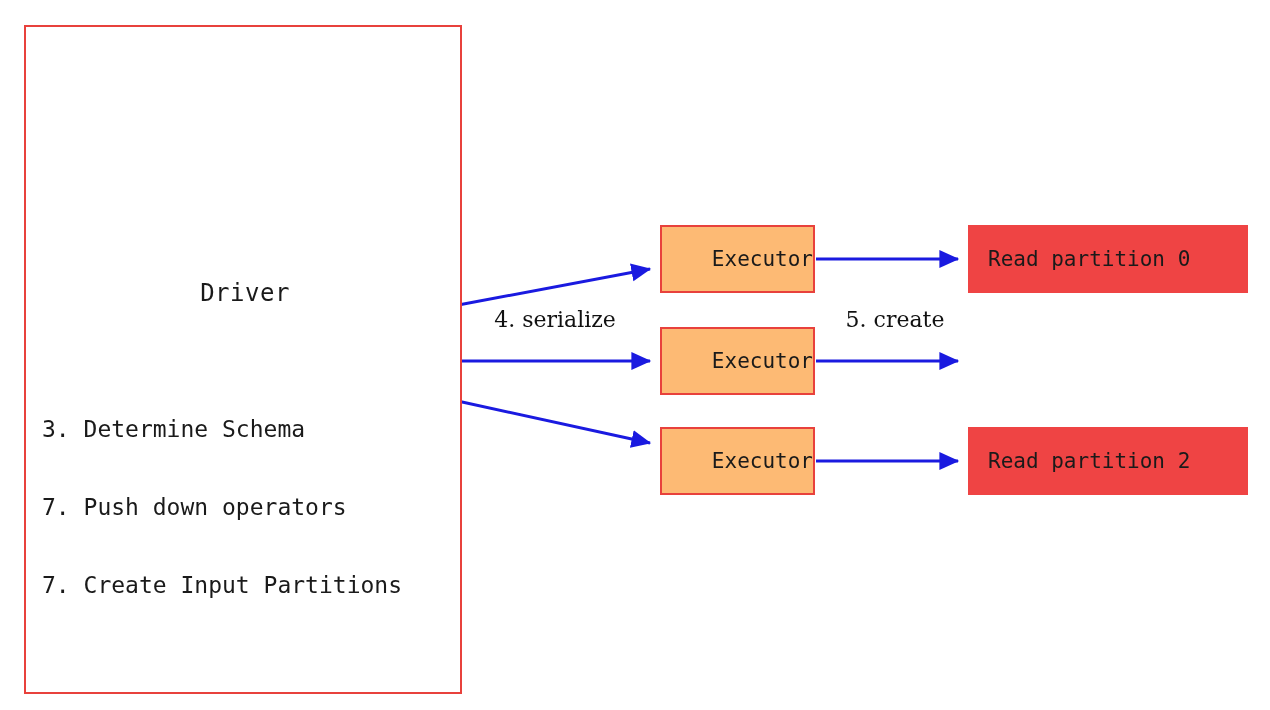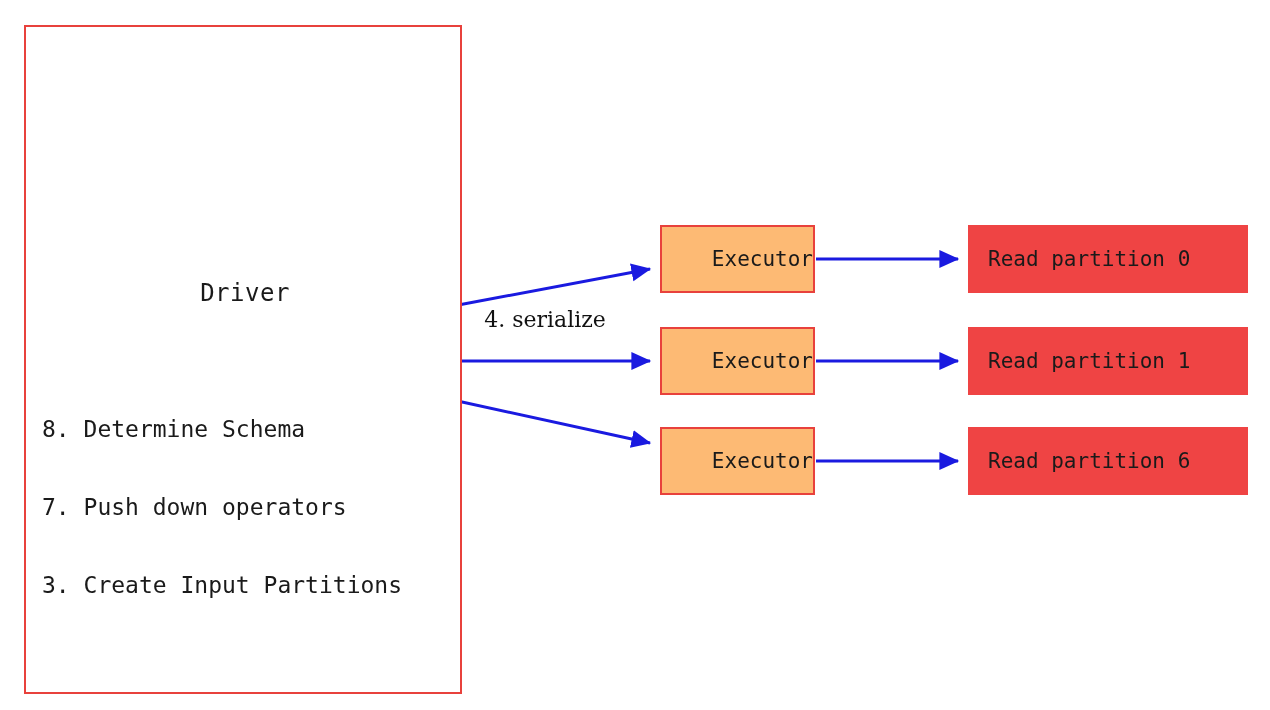--- a/index.html
+++ b/index.html
@@ -108,21 +108,21 @@
   .edge-label {
     position: absolute;
     font-family: "DejaVu Serif", "Liberation Serif", serif;
     font-size: 22px;
     line-height: 26px;
     color: #111111;
     text-align: center;
     white-space: nowrap;
   }
   .label-serialize {
-    left: 450px;
+    left: 460px;
     top: 307px;
     width: 190px;
   }
   .label-create-reader {
     left: 822px;
     top: 307px;
     width: 146px;
   }
 </style>
 </head>
@@ -146,45 +146,43 @@
     <line x1="816" y1="259" x2="958" y2="259" stroke="#1a1ae0" stroke-width="3" marker-end="url(#arrowhead)"></line>
 
     <line x1="816" y1="361" x2="958" y2="361" stroke="#1a1ae0" stroke-width="3" marker-end="url(#arrowhead)"></line>
 
     <line x1="816" y1="461" x2="958" y2="461" stroke="#1a1ae0" stroke-width="3" marker-end="url(#arrowhead)"></line>
   </svg>
 
   <div class="driver-box">
     <div class="driver-title">Driver</div>
     <div class="driver-steps">
-      <div>8. Determine Schema</div>
+      <div>3. Determine Schema</div>
       <div>7. Push down operators</div>
-      <div>3. Create Input Partitions</div>
+      <div>7. Create Input Partitions</div>
     </div>
   </div>
 
   <div class="executor-box exec-1">
     <span class="exec-label">Executor</span>
   </div>
   <div class="executor-box exec-2">
     <span class="exec-label">Executor</span>
   </div>
   <div class="executor-box exec-3">
     <span class="exec-label">Executor</span>
   </div>
 
   <div class="partition-box part-1">
     <span class="part-label">Read partition 0</span>
   </div>
-  <div class="partition-box part-2">
-    <span class="part-label">Read partition 1</span>
-  </div>
   <div class="partition-box part-3">
-    <span class="part-label">Read partition 6</span>
+    <span class="part-label">Read partition 2</span>
   </div>
 
   <div class="edge-label label-serialize">
     <div>4. serialize</div>
   </div>
   <div class="edge-label label-create-reader">
+    <div>5. create</div>
   </div>
 
 </div>
 
 </body></html>

